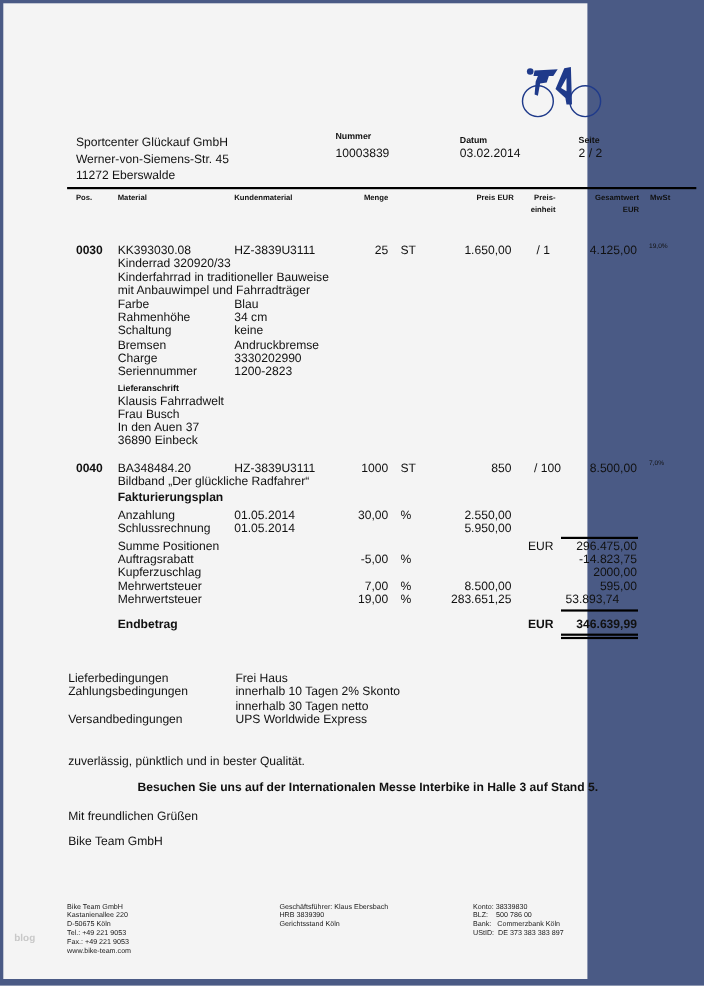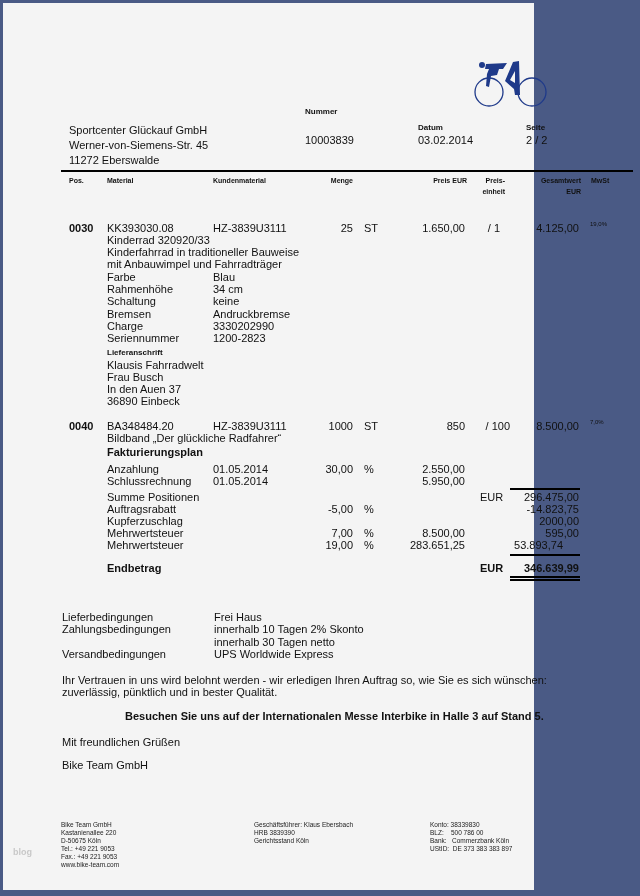--- a/index.html
+++ b/index.html
@@ -26,21 +26,21 @@
     <circle cx="63" cy="33" r="14" fill="none" stroke="#1f3a8a" stroke-width="1.3"></circle>
     <circle cx="13" cy="6" r="3" fill="#1f3a8a"></circle>
     <path d="M17 5 L38 4 L34 10 L30 10 L28 16 L22 17 L20 28 L17 27 L18 15 L20 10 L16 10 Z" fill="#1f3a8a"></path>
     <path d="M44 3 L50 2 L51 36 L46 36 L45 30 L36 22 Z M46 12 L41 21 L46 24 Z" fill="#1f3a8a" fill-rule="evenodd"></path>
   </svg>
 
   <div class="abs t11" style="left:66px;top:121px;">Sportcenter Glückauf GmbH</div>
   <div class="abs t11" style="left:66px;top:136px;">Werner-von-Siemens-Str. 45</div>
   <div class="abs t11" style="left:66px;top:151px;">11272 Eberswalde</div>
 
-  <div class="abs t8 b" style="left:302px;top:104px;">Nummer</div>
+  <div class="abs t8 b" style="left:302px;top:116px;">Nummer</div>
   <div class="abs t11" style="left:302px;top:131px;">10003839</div>
   <div class="abs t8 b" style="left:415px;top:120px;">Datum</div>
   <div class="abs t11" style="left:415px;top:131px;">03.02.2014</div>
   <div class="abs t8 b" style="left:523px;top:120px;">Seite</div>
   <div class="abs t11" style="left:523px;top:131px;">2 / 2</div>
 
   <div class="rule" style="left:58px;top:167px;width:572px;height:2px;"></div>
 
   <div>
     <div class="abs t7 b" style="left:66px;top:173px;">Pos.</div>
@@ -155,21 +155,20 @@
   <div>
     <div class="abs t11" style="left:59px;top:608px;">Lieferbedingungen</div>
     <div class="abs t11" style="left:211px;top:608px;">Frei Haus</div>
     <div class="abs t11" style="left:59px;top:620px;">Zahlungsbedingungen</div>
     <div class="abs t11" style="left:211px;top:620px;">innerhalb 10 Tagen 2% Skonto</div>
     <div class="abs t11" style="left:211px;top:633px;">innerhalb 30 Tagen netto</div>
     <div class="abs t11" style="left:59px;top:645px;">Versandbedingungen</div>
     <div class="abs t11" style="left:211px;top:645px;">UPS Worldwide Express</div>
   </div>
 
-  <div class="abs t11" style="left:59px;top:671px;">Ihr Vertrauen in uns wird belohnt werden - wir erledigen Ihren Auftrag so, wie Sie es sich wünschen:</div>
   <div class="abs t11" style="left:59px;top:683px;">zuverlässig, pünktlich und in bester Qualität.</div>
   <div class="abs t11 b" style="left:122px;top:707px;">Besuchen Sie uns auf der Internationalen Messe Interbike in Halle 3 auf Stand 5.</div>
   <div class="abs t11" style="left:59px;top:733px;">Mit freundlichen Grüßen</div>
   <div class="abs t11" style="left:59px;top:756px;">Bike Team GmbH</div>
 
   <div class="watermark">blog</div>
 
   <div>
     <div class="abs t6" style="left:58px;top:818px;">Bike Team GmbH</div>
     <div class="abs t6" style="left:58px;top:826px;">Kastanienallee 220</div>

